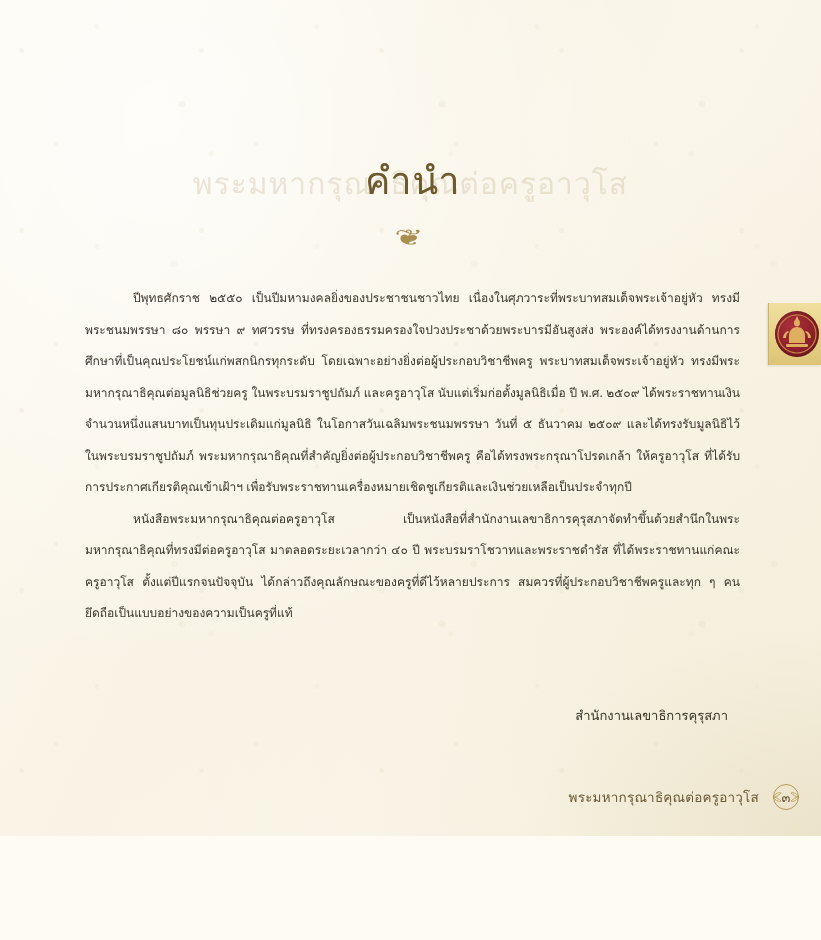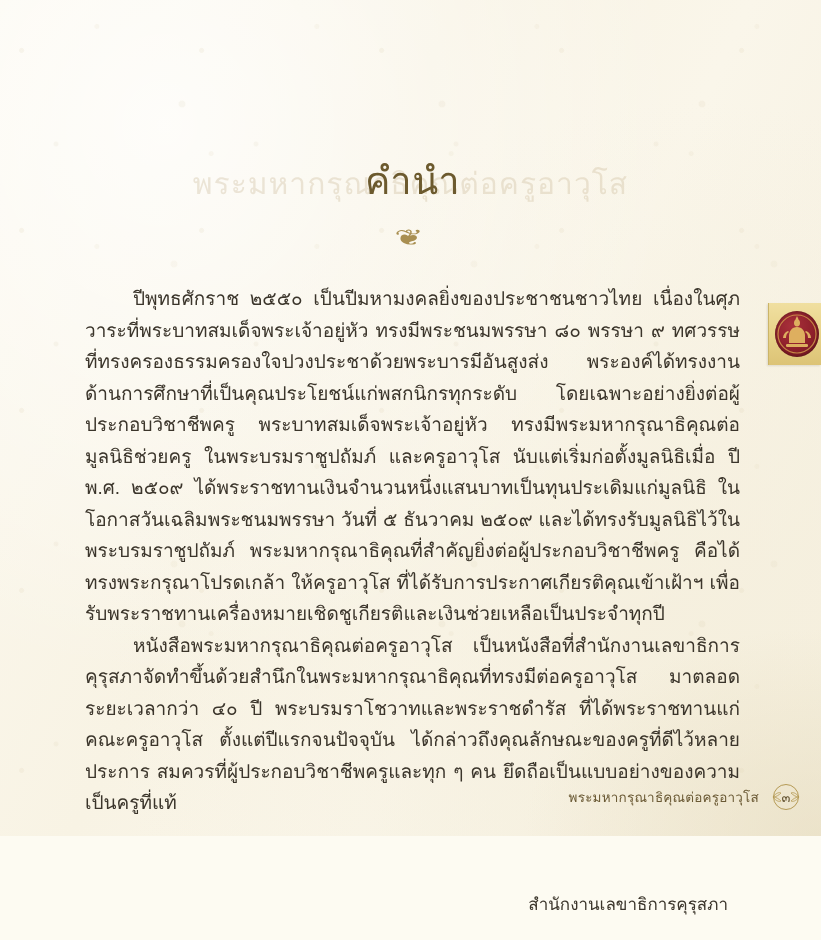--- a/index.html
+++ b/index.html
@@ -85,35 +85,35 @@
   .ornament .curl {
     display: inline-block;
     font-size: 22px;
     transform: scaleX(1.6);
     color: #a98f51;
   }
 
   .body-text {
     margin-top: 34px;
     font-family: "Liberation Sans", sans-serif;
-    font-size: 19px;
+    font-size: 12px;
     line-height: 31.5px;
     color: #3b352b;
     text-align: justify;
     text-justify: inter-word;
   }
   .body-text p {
     margin: 0;
     text-indent: 48px;
   }
 
   .signature {
     margin-top: 70px;
     font-family: "Liberation Sans", sans-serif;
-    font-size: 17px;
+    font-size: 13px;
     line-height: 31px;
     color: #3b352b;
     text-align: right;
     padding-right: 12px;
   }
 
   
   .edge-tab {
     position: absolute;
     right: 0;

